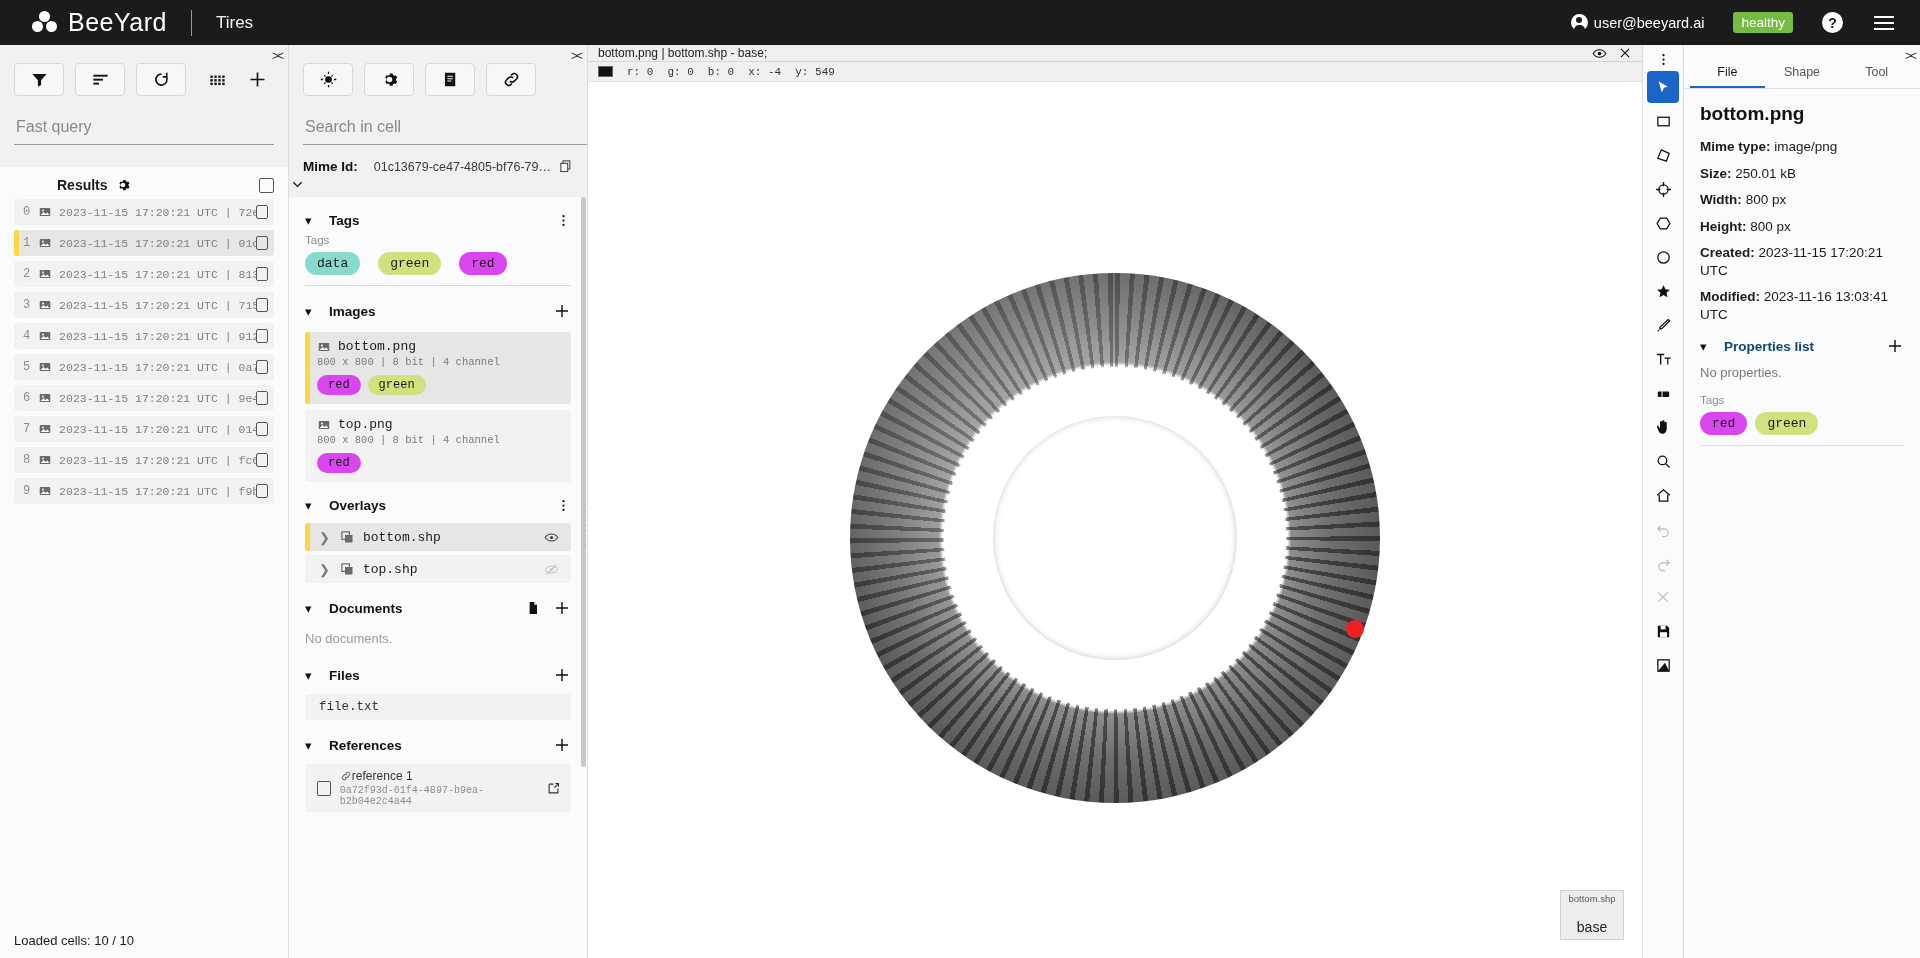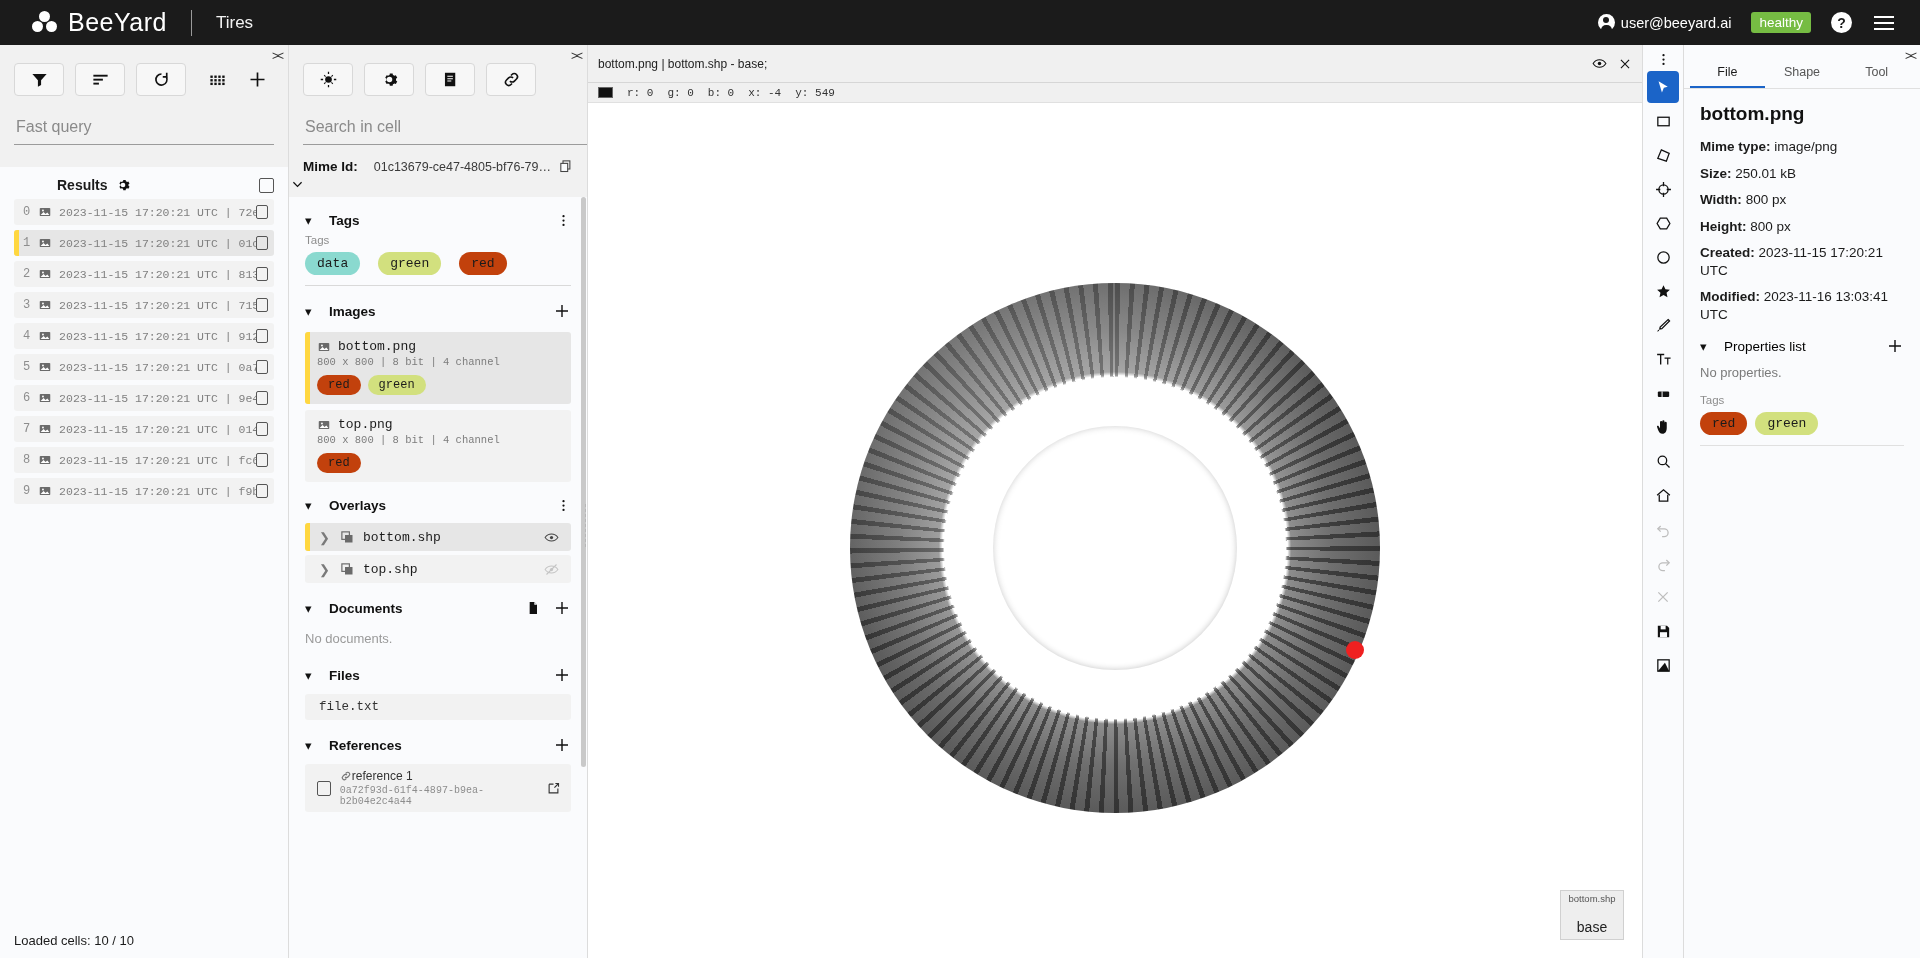--- a/index.html
+++ b/index.html
@@ -16,21 +16,21 @@
   }
   #logo-group { display: flex; align-items: center; gap: 10px; margin-left: 14px;}
   #logo-mark { width: 26px; height: 24px; position: relative; }
   #logo-mark i { position: absolute; width: 11px; height: 11px; border-radius: 50%; background: #fff; }
   #logo-mark i:nth-child(1) { left: 7px; top: 0; }
   #logo-mark i:nth-child(2) { left: 0px; top: 10px; }
   #logo-mark i:nth-child(3) { left: 14px; top: 10px; }
   #brand { font-size: 25px; letter-spacing: .5px; font-weight: 400; }
   #brand-div { width: 1px; height: 26px; background: #9a9a9a; margin: 0 14px; }
   #project { font-size: 17px; color: #f3f3f3; }
-  #topbar-right { margin-left: auto; display: flex; align-items: center; gap: 20px; padding-right: 6px;}
+  #topbar-right { margin-left: auto; display: flex; align-items: center; gap: 29px; padding-right: 6px;}
   #user-chip { display: flex; align-items: center; gap: 6px; font-size: 14.5px; }
   .avatar-ic { width: 17px; height: 17px; border-radius: 50%; background: #fff; position: relative; display:inline-block;}
   .avatar-ic::before { content:""; position:absolute; width:6px;height:6px;border-radius:50%;background:#1b1b1b; left:5.5px; top:3px;}
   .avatar-ic::after { content:""; position:absolute; width:11px;height:6px;border-radius:5px 5px 0 0;background:#1b1b1b; left:3px; top:11px;}
   #health-badge { background: #76bc43; color: #fff; font-size: 13.5px; padding: 3px 8px; border-radius: 3px; }
   .circ-icon { width: 21px; height: 21px; border-radius: 50%; background: #fff; color: #1b1b1b;
     font-size: 14px; font-weight: bold; display: flex; align-items: center; justify-content: center; cursor: pointer;}
   #hamburger { display: flex; flex-direction: column; gap: 4px; cursor: pointer; padding: 2px; }
   #hamburger span { display: block; width: 20px; height: 2px; background: #fff; }
 
@@ -89,21 +89,21 @@
   .section-head { display: flex; align-items: center; padding: 16px 16px 6px 16px; }
   .chev { width: 14px; display: inline-block; color: #111; font-size: 13px; margin-right: 10px;}
   .section-title { font-size: 13.5px; font-weight: bold; color: #111; }
   .section-act { margin-left: auto; display: flex; gap: 12px; align-items: center; }
   .ico-btn { cursor: pointer; display: flex; align-items: center; color: #111; }
   .sub-label { font-size: 11.5px; color: #8d8d8d; padding: 0 16px; }
   .tag-row { display: flex; gap: 18px; padding: 6px 16px 10px 16px; align-items:center;}
   .tag { border-radius: 13px; padding: 4px 12px; font-size: 13px; color: #1b1b1b; font-family: "Liberation Mono", monospace;}
   .tag.data { background: #8ad9cf; }
   .tag.green { background: #d2e07e; }
-  .tag.red { background: #c2410c; }
+  .tag.red { background: #d946ef; }
   .divider { height: 1px; background: #d9d9d9; margin: 0 16px; }
   .img-card { margin: 6px 16px 0 16px; background: #f2f2f2; border-radius: 3px; padding: 7px 10px 9px 12px; position: relative; cursor: pointer;}
   .img-card.selected { background: #e6e6e6; }
   .img-card.selected::before { content: ""; position: absolute; left: 0; top: 0; bottom: 0; width: 5px;
      background: #ffd740; border-radius: 3px 0 0 3px;}
   .img-name { font-family: "Liberation Mono", monospace; font-size: 13px; color: #1b1b1b; display: flex; align-items: center; gap: 7px;}
   .img-meta { font-family: "Liberation Mono", monospace; font-size: 10.5px; color: #7c7c7c; margin-top: 2px; }
   .img-tags { display: flex; gap: 7px; margin-top: 7px; }
   .img-tags .tag { padding: 3px 11px; font-size: 12px;}
   .ov-row { margin: 4px 16px 0 16px; background: #f2f2f2; border-radius: 3px; height: 28px;
@@ -125,21 +125,21 @@
   .ref-sub { font-family: "Liberation Mono", monospace; font-size: 10px; color: #8d8d8d; margin-top: 2px;}
   .ref-open { margin-left: auto; cursor: pointer; display:flex;}
   #mid-resizer { position: absolute; right: -4px; top: 50%; width: 9px; height: 46px;
      display: flex; align-items: center; justify-content: center; cursor: col-resize;}
   #mid-resizer .dots { width: 5px; height: 44px; background-image: radial-gradient(#b6b6b6 1px, transparent 1px);
      background-size: 3px 5px;}
   #mid-scrollbar { position: absolute; right: 1px; top: 0; width: 5px; height: 570px; background: #c9c9c9; border-radius: 3px;}
 
   
   #viewer { flex: 1; display: flex; flex-direction: column; background: #f1f1f1; position: relative;}
-  #viewer-titlebar { height: 38px; background: #f0f0f0; border-bottom: 1px solid #d6d6d6;
+  #viewer-titlebar { height: 17px; background: #f0f0f0; border-bottom: 1px solid #d6d6d6;
      display: flex; align-items: center; padding: 0 10px; }
   #viewer-title { font-size: 12px; color: #222; }
   #viewer-tb-right { margin-left: auto; display: flex; gap: 11px; align-items: center;}
   #viewer-infobar { height: 20px; background: #f0f0f0; display: flex; align-items: center;
      gap: 14px; padding: 0 10px; border-bottom: 1px solid #e0e0e0;}
   #color-swatch { width: 15px; height: 11px; background: #111; border: 1px solid #666; }
   .info-chip { font-family: "Liberation Mono", monospace; font-size: 11px; color: #333; }
   #canvas { flex: 1; background: #ffffff; position: relative; overflow: hidden; }
   #tire { position: absolute; left: 50%; top: 52%; transform: translate(-50%,-50%);
      width: 530px; height: 530px; border-radius: 50%;
@@ -174,21 +174,21 @@
   .panel-collapse-r { position: absolute; right: 5px; top: 4px; font-size: 12px; color: #333; cursor: pointer; letter-spacing:-2px;}
   #right-tabs { display: flex; padding: 14px 6px 0 6px; border-bottom: 1px solid #e0e0e0;}
   .rtab { flex: 1; text-align: center; font-size: 12.5px; color: #555; padding: 6px 0 7px 0; cursor: pointer;}
   .rtab.active { color: #1b1b1b; border-bottom: 2px solid #1b64c8; }
   #right-body { padding: 14px 16px; overflow-y: auto; flex: 1;}
   #file-title { font-size: 19px; font-weight: bold; color: #111; margin-bottom: 13px; }
   .prop-line { font-size: 13.5px; color: #1b1b1b; margin-bottom: 9px; line-height: 1.3;}
   .prop-line b { font-weight: bold; }
   .hash-val { font-size: 13px; word-break: break-all; }
   #props-head { display: flex; align-items: center; margin: 14px 0 4px 0;}
-  #props-title { font-size: 13.5px; font-weight: normal; color: #000000; }
+  #props-title { font-size: 13.5px; font-weight: bold; color: #0c4a6e; }
   #props-plus { margin-left: auto; cursor: pointer; }
   #no-props { font-size: 13px; color: #7a7a7a; margin: 10px 0 14px 0;}
   #right-tags-label { font-size: 11.5px; color: #8d8d8d; margin-bottom: 6px;}
   #right-tag-row { display: flex; gap: 8px; padding-bottom: 10px; border-bottom: 1px solid #e0e0e0;}
   #right-tag-row .tag { padding: 4px 12px; font-size: 13px; }
   svg { display: block; }
 </style>
 </head>
 <body>
 

